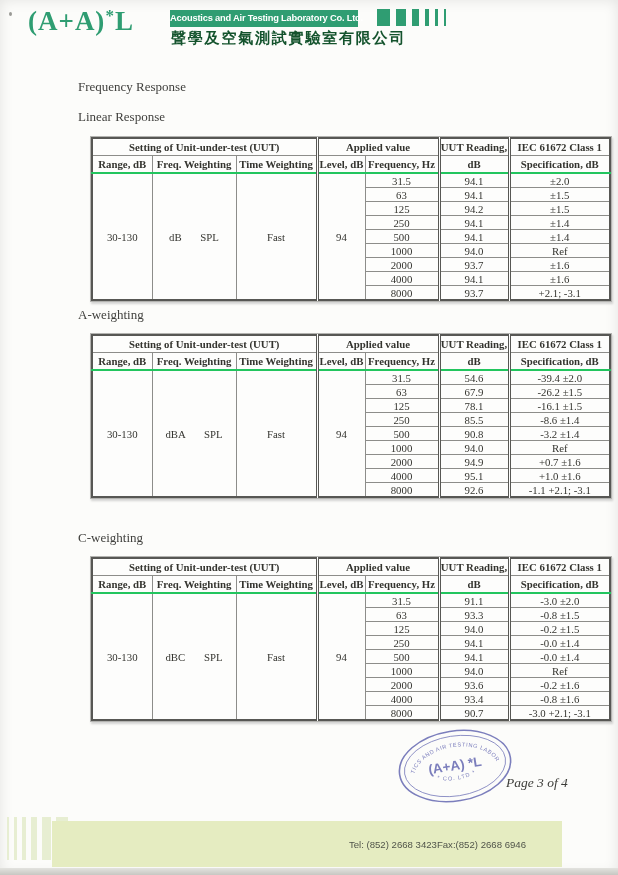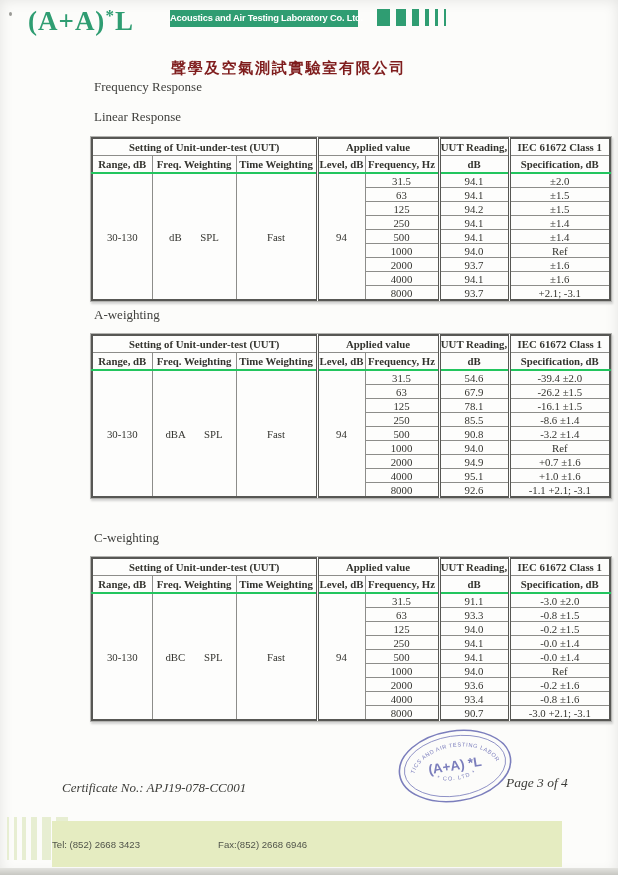--- a/index.html
+++ b/index.html
@@ -5,26 +5,26 @@
   html,body{margin:0;padding:0;background:#e9e9e6;}
   .page{position:relative;width:618px;height:875px;background:#fcfcfa;overflow:hidden;
         box-shadow:inset 0 0 14px rgba(0,0,0,.10);font-family:"Liberation Serif",serif;}
   
   .logo{position:absolute;left:28px;top:6px;color:#2f9d72;font-family:Liberation Serif, serif;
         font-weight:800;font-size:27px;letter-spacing:1px;white-space:nowrap;}
   .logo sup{font-size:17px;vertical-align:9px;}
   .banner{position:absolute;left:170px;top:10px;width:188px;height:17px;background:#2f9d72;
           color:#fff;font-family:"Liberation Sans",sans-serif;font-weight:700;font-size:9.3px;
           line-height:17px;text-align:center;letter-spacing:-0.2px;white-space:nowrap;}
-  .zh{position:absolute;left:171px;top:29px;color:#7f1d1d;font-size:15px;letter-spacing:1.8px;
-      font-family:"Liberation Sans",sans-serif;font-weight:700;white-space:nowrap;margin-top:30px;}
+  .zh{position:absolute;left:171px;top:29px;color:#14532d;font-size:15px;letter-spacing:1.8px;
+      font-family:"Liberation Sans",sans-serif;font-weight:700;white-space:nowrap;}
   .hbars{position:absolute;left:377px;top:9px;display:flex;align-items:flex-start;gap:6px;height:17px;}
   .hbars i{display:block;height:17px;background:#2f9d72;}
   
-  .doctitle{position:absolute;color:#3f3f3c;font-size:13px;white-space:nowrap;margin-left:16px;}
+  .doctitle{position:absolute;color:#3f3f3c;font-size:13px;white-space:nowrap;}
   
   .tablewrap{position:absolute;left:90px;border:1px solid #b3b3b0;box-shadow:1px 2px 2px rgba(90,90,90,.25);}
   table.dtable{border-collapse:collapse;table-layout:fixed;width:518px;border:2px solid #575754;background:#fdfdfc;}
   .dtable th,.dtable td{border:1px solid #8d8d8a;text-align:center;vertical-align:middle;
         color:#34342f;padding:0;font-family:"Liberation Serif",serif;overflow:hidden;white-space:nowrap;}
   .dtable tr.ghead th{height:16px;font-size:10.8px;font-weight:700;}
   .dtable tr.cols th{height:16px;font-size:10.8px;font-weight:700;border-bottom:2px solid #22c55e;}
   .dtable td{height:13px;font-size:10.8px;line-height:12px;}
   .dl{border-left:3px double #575754 !important;}
   .fw{word-spacing:16px;}
@@ -34,21 +34,21 @@
   .cert{position:absolute;left:62px;top:780px;font-style:italic;font-size:13px;color:#3c3c38;white-space:nowrap;}
   .pageno{position:absolute;left:506px;top:775px;font-style:italic;font-size:13.5px;color:#3c3c38;white-space:nowrap;}
   
   .fbars{position:absolute;left:7px;top:817px;display:flex;gap:5px;align-items:stretch;height:43px;}
   .fbars i{display:block;background:#e7eed2;}
   .fbox{position:absolute;left:52px;top:821px;width:510px;height:46px;background:#e5ecc1;
         font-family:"Liberation Sans",sans-serif;font-size:9.6px;color:#50544a;
         display:flex;flex-direction:column;justify-content:center;gap:1px;
         padding:2px 0 2px 0;box-sizing:border-box;}
   .fline1{padding-left:22px;white-space:nowrap;}
-  .fline2{display:flex;gap:78px;padding-right:36px;white-space:nowrap;}
+  .fline2{display:flex;justify-content:flex-end;padding-right:36px;white-space:nowrap;}
   .fline3{display:flex;justify-content:flex-end;gap:22px;padding-right:72px;white-space:nowrap;}
   .bstrip{position:absolute;left:0;bottom:0;width:618px;height:7px;
           background:linear-gradient(#e3e3df,#c7c7c2);}
   .speck{position:absolute;left:9px;top:12px;width:3px;height:4px;background:#9a9a96;border-radius:50%;}
 </style>
 </head>
 <body>
 
 <div class="page">
 
@@ -324,21 +324,20 @@
     </defs>
     <text font-size="5.6" font-family="Liberation Sans, sans-serif" fill="#6a6db4" letter-spacing="0.6">
       <textPath href="#arcTop" startOffset="50%" text-anchor="middle">ACOUSTICS AND AIR TESTING LABORATORY</textPath>
     </text>
     <text font-size="5.6" font-family="Liberation Sans, sans-serif" fill="#6a6db4" letter-spacing="1">
       <textPath href="#arcBot" startOffset="50%" text-anchor="middle">*   CO. LTD   *</textPath>
     </text>
     <text x="61" y="44" text-anchor="middle" font-size="13.5" font-weight="bold" font-family="Liberation Sans, sans-serif" fill="#6a6db4">(A+A) *L</text>
   </svg>
 
-  <div class="cert">Certificate No.: APJ19-078-CC001</div>
   <div class="pageno">Page 3 of 4</div>
 
   <div class="fbars">
     <i style="width:2px"></i>
     <i style="width:3px"></i>
     <i style="width:4px"></i>
     <i style="width:6px"></i>
     <i style="width:9px"></i>
     <i style="width:12px"></i>
   </div>

